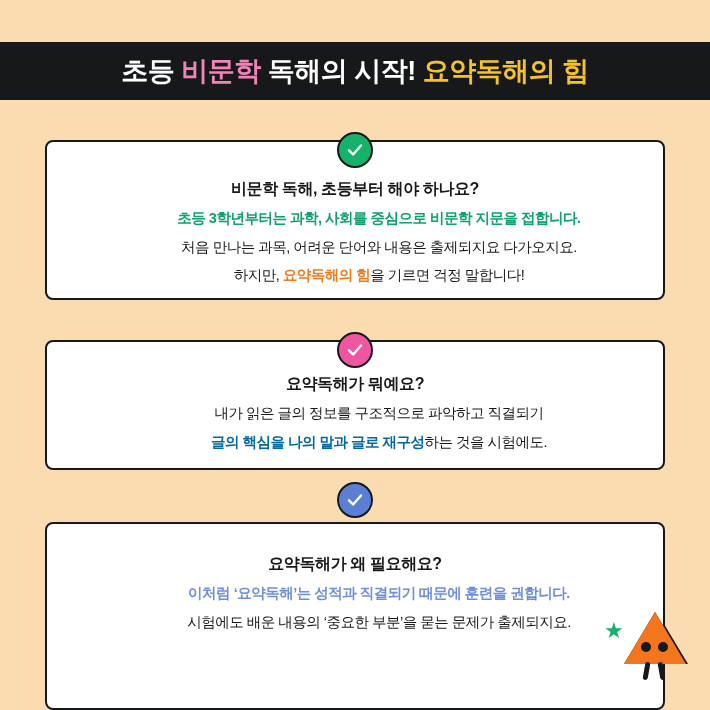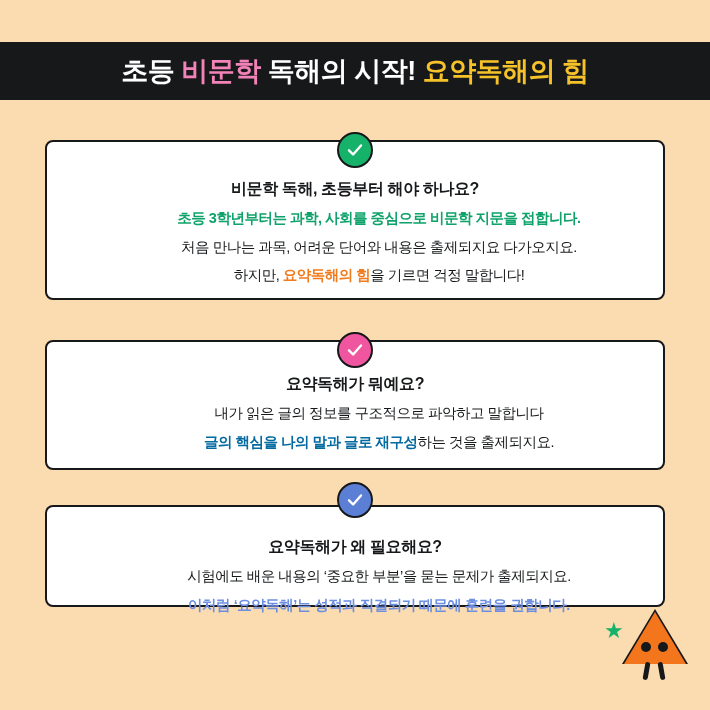--- a/index.html
+++ b/index.html
@@ -55,21 +55,21 @@
     left: 45px;
     width: 620px;
     background: #ffffff;
     border: 2.5px solid #16181a;
     border-radius: 8px;
     box-sizing: border-box;
     text-align: center;
   }
   #card1 { top: 140px; height: 160px; }
   #card2 { top: 340px; height: 130px; }
-  #card3 { top: 505px; height: 102px; }
+  #card3 { top: 522px; height: 188px; }
 
   .card-title {
     font-size: 16px;
     font-weight: bold;
     color: #16181a;
     letter-spacing: -0.4px;
   }
   #card1 .card-title { margin-top: 37px; }
   #card2 .card-title { margin-top: 32px; }
   #card3 .card-title { margin-top: 30px; }
@@ -203,42 +203,42 @@
     <span>
       <svg width="18" height="18" viewBox="0 0 24 24">
           <path d="M4 12.5 L9.5 18 L20 6" fill="none" stroke="#ffffff" stroke-width="3.2" stroke-linecap="round" stroke-linejoin="round"></path>
         </svg>
     </span>
   </div>
 
   <div class="card" id="card2">
     <div class="card-title">요약독해가 뭐예요?</div>
     <div class="card-line">
-      <span>내가 읽은 글의 정보를 구조적으로 파악하고 말합니다</span>
-    </div>
-    <div class="card-line">
-      <span class="pink">글의 핵심을 나의 말과 글로 재구성</span><span>하는 것을 출제되지요.</span>
+      <span>내가 읽은 글의 정보를 구조적으로 파악하고 직결되기</span>
+    </div>
+    <div class="card-line">
+      <span class="pink">글의 핵심을 나의 말과 글로 재구성</span><span>하는 것을 시험에도.</span>
     </div>
   </div>
 
   <div class="badge" id="badge3">
     <span>
       <svg width="18" height="18" viewBox="0 0 24 24">
           <path d="M4 12.5 L9.5 18 L20 6" fill="none" stroke="#ffffff" stroke-width="3.2" stroke-linecap="round" stroke-linejoin="round"></path>
         </svg>
     </span>
   </div>
 
   <div class="card" id="card3">
     <div class="card-title">요약독해가 왜 필요해요?</div>
     <div class="card-line">
+      <span class="blue bold">이처럼 ‘요약독해’는 성적과 직결되기 때문에 훈련을 권합니다.</span>
+    </div>
+    <div class="card-line">
       <span>시험에도 배운 내용의 ‘중요한 부분’을 묻는 문제가 출제되지요.</span>
-    </div>
-    <div class="card-line">
-      <span class="blue bold">이처럼 ‘요약독해’는 성적과 직결되기 때문에 훈련을 권합니다.</span>
     </div>
   </div>
 
   <div class="star">★</div>
   <div class="mascot">
     <div class="tri-outline"></div>
     <div class="tri"></div>
     <div class="eye l"></div>
     <div class="eye r"></div>
     <div class="leg l"></div>

